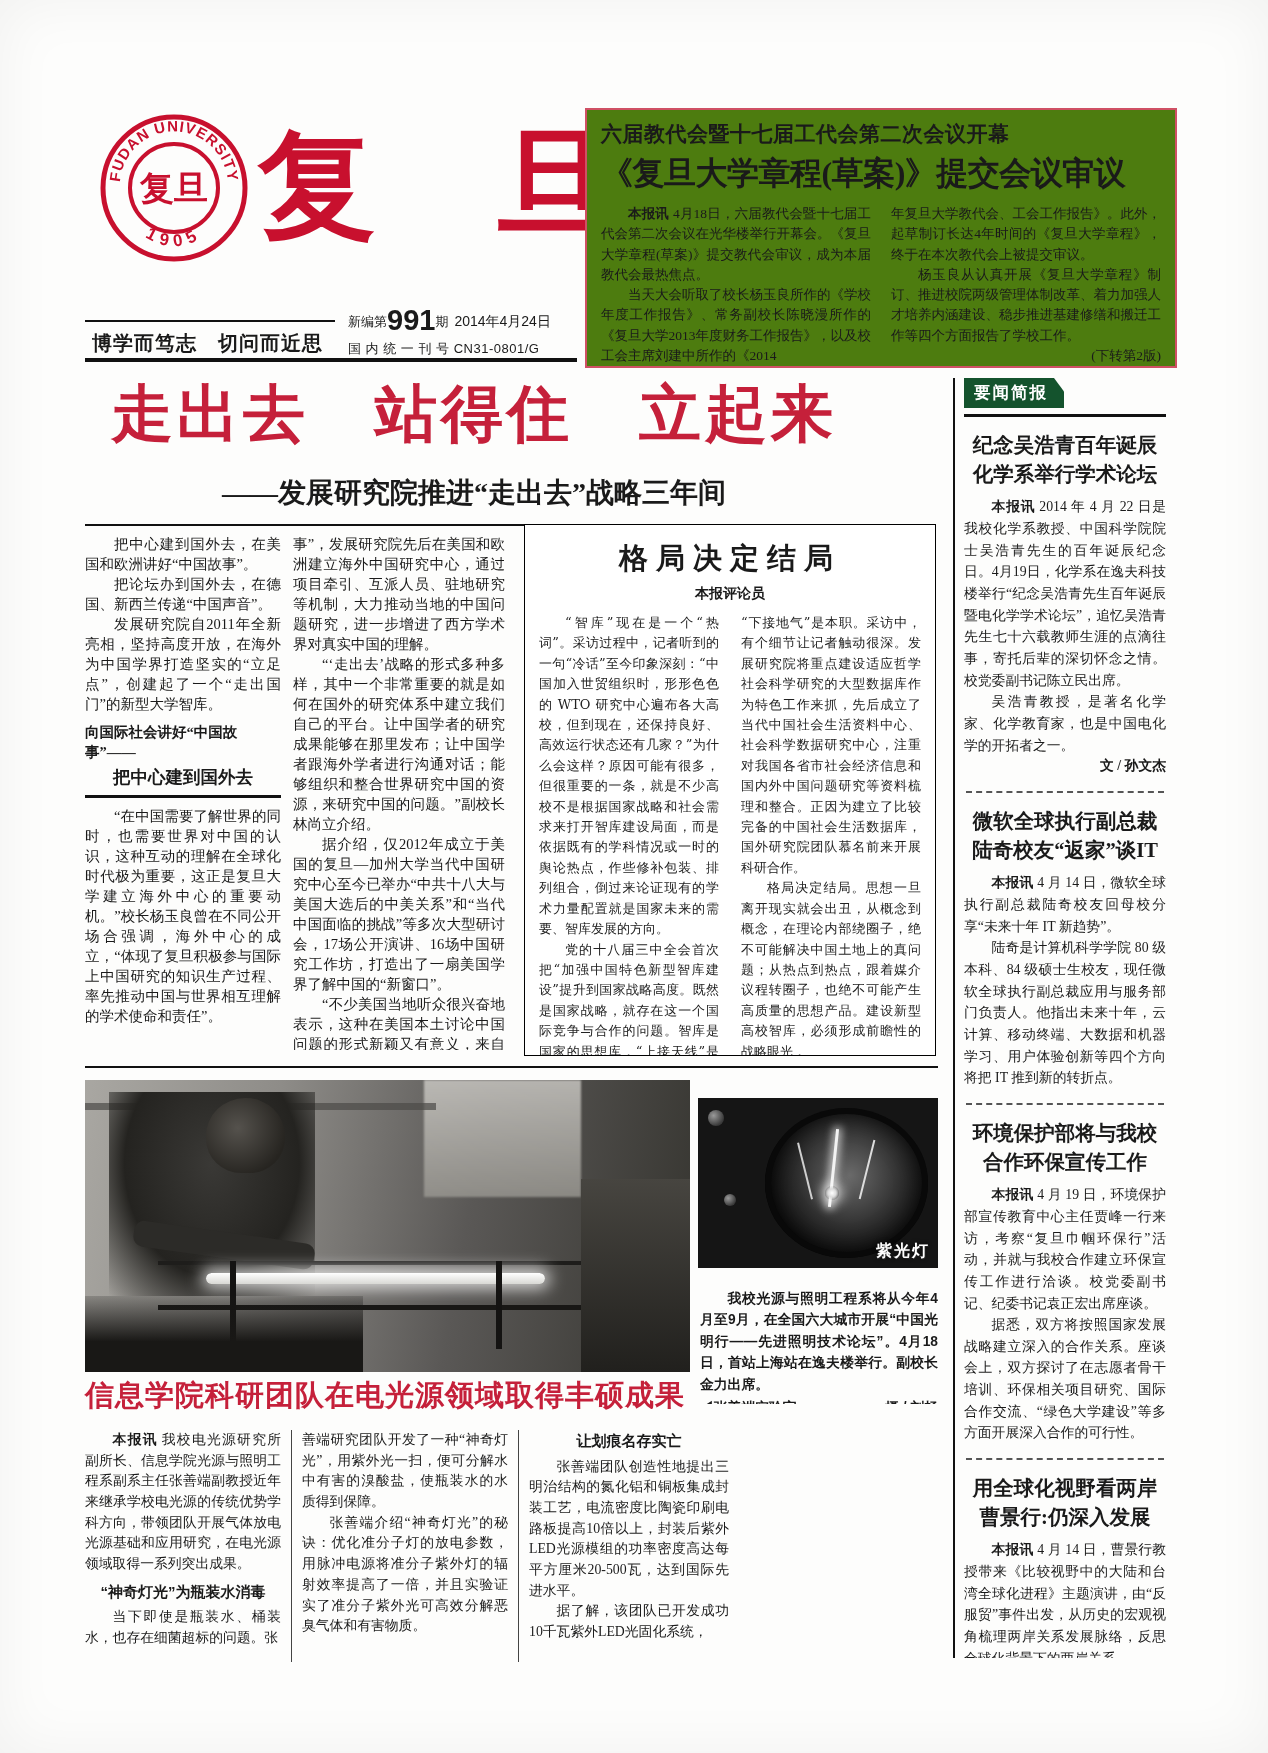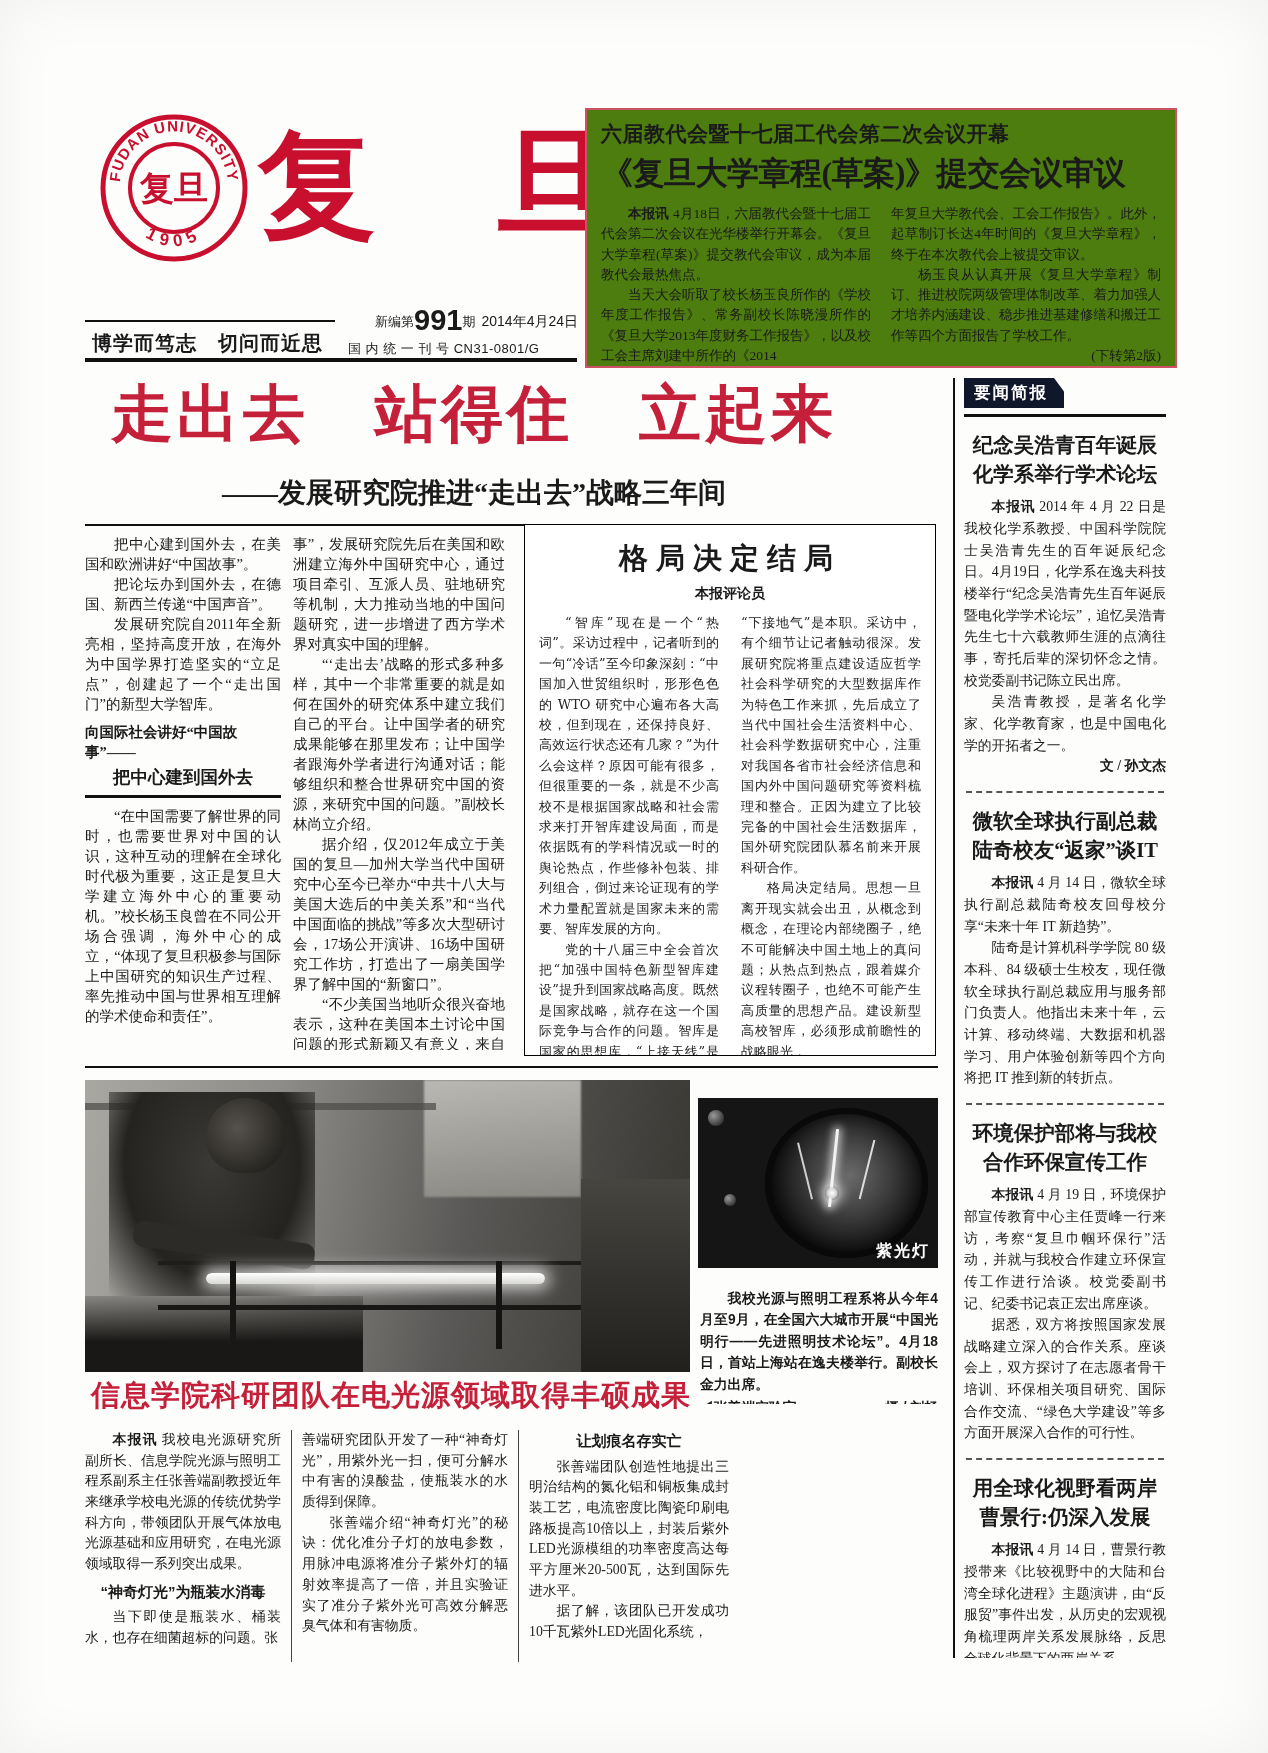--- a/index.html
+++ b/index.html
@@ -11,21 +11,21 @@
   .cont p:first-child{text-indent:0;}
   b{font-weight:700;}
 
   
   .seal{left:98px;top:112px;width:152px;height:152px;}
   .fudan-title{left:258px;top:108px;width:330px;font-size:118px;line-height:1.3;font-weight:900;
                color:#c8102e;letter-spacing:2px;font-family:"DejaVu Serif",serif;white-space:nowrap;}
   .motto-rule{left:85px;top:320px;width:250px;height:2px;background:#111;}
   .motto{left:92px;top:330px;width:260px;font-size:20px;font-weight:700;letter-spacing:1px;white-space:nowrap;}
   .issue{left:348px;top:306px;width:230px;font-family:"Liberation Sans",sans-serif;}
-  .issue .l1{font-size:13px;white-space:nowrap;text-align:right;}
+  .issue .l1{font-size:13px;white-space:nowrap;}
   .issue .num{font-size:29px;font-weight:700;line-height:1;vertical-align:-4px;}
   .issue .date{font-size:14px;margin-left:6px;}
   .issue .l2{font-size:13px;margin-top:5px;letter-spacing:.5px;white-space:nowrap;}
   .thick-rule{left:85px;top:358px;width:492px;height:3.5px;background:#111;}
 
   
   .top-box{left:585px;top:108px;width:592px;height:260px;border:2px solid #cf5064;background:#4d7c0f;
            padding:10px 14px;box-sizing:border-box;overflow:hidden;}
   .top-box .kicker{font-size:21px;font-weight:700;letter-spacing:.5px;}
   .top-box .headline{font-size:32px;font-weight:800;letter-spacing:-.5px;margin:4px 0 8px 0;white-space:nowrap;}
@@ -102,36 +102,36 @@
             text-shadow:1px 1px 0 #222,0 0 4px #000;}
 
   .photo-caption{left:700px;top:1288px;width:238px;height:116px;font-family:"Liberation Sans",sans-serif;
                  font-size:13.8px;line-height:1.55;font-weight:600;overflow:hidden;}
   .photo-caption p{text-indent:2em;}
   .cap-line2{display:flex;justify-content:space-between;margin-top:2px;}
   .cap-line2 b{font-weight:800;}
 
   
   .bottom-headline{left:85px;top:1376px;width:640px;color:#c5203a;font-family:"Liberation Sans",sans-serif;
-                   font-weight:800;font-size:29px;letter-spacing:1px;white-space:nowrap;margin-left:6px;}
+                   font-weight:800;font-size:29px;letter-spacing:1px;white-space:nowrap;}
   .bottom-cols{left:85px;top:1430px;width:853px;height:232px;display:flex;overflow:hidden;}
   .b-col{font-size:13.8px;line-height:1.5;overflow:hidden;}
   .b-c1{width:196px;}
   .b-c2{width:206px;border-left:1px solid #444;margin-left:10px;padding-left:10px;}
   .b-c3{width:200px;border-left:1px solid #444;margin-left:10px;padding-left:10px;}
   .b-c4{width:222px;border-left:1px solid #444;margin-left:10px;padding-left:10px;}
   .b-subhead{text-indent:0;text-align:center;font-family:"Liberation Sans",sans-serif;
              font-weight:800;font-size:15px;margin:6px 0 4px 0;}
   .byline{text-align:right;font-weight:700;font-size:13.8px;}
 
   
   .v-divider{left:953px;top:378px;width:2px;height:1280px;background:#111;}
   .sidebar{left:964px;top:378px;width:202px;height:1280px;overflow:hidden;}
   .sb-header{border-bottom:3px solid #111;padding-bottom:6px;}
-  .sb-badge{display:inline-block;background:#0f172a;color:#fff;font-family:Liberation Serif, serif;
+  .sb-badge{display:inline-block;background:#14532d;color:#fff;font-family:Liberation Serif, serif;
             font-weight:800;font-size:16.5px;letter-spacing:2px;padding:4px 16px 4px 10px;
             clip-path:polygon(0 0,90% 0,100% 45%,100% 100%,0 100%);}
   .sb-story .hl{text-align:center;font-weight:800;font-size:20.5px;line-height:1.4;margin:14px 0 8px 0;white-space:nowrap;}
   .sb-story .body{font-size:13.8px;line-height:1.57;}
   .sb-sep{border-top:2px dashed #555;margin:14px 2px 2px 2px;height:0;}
   .sb-byline{text-align:right;font-weight:700;font-size:13.8px;margin-top:-1px;}
 
   .lead b{margin-right:4px;}
 </style>
 </head>

